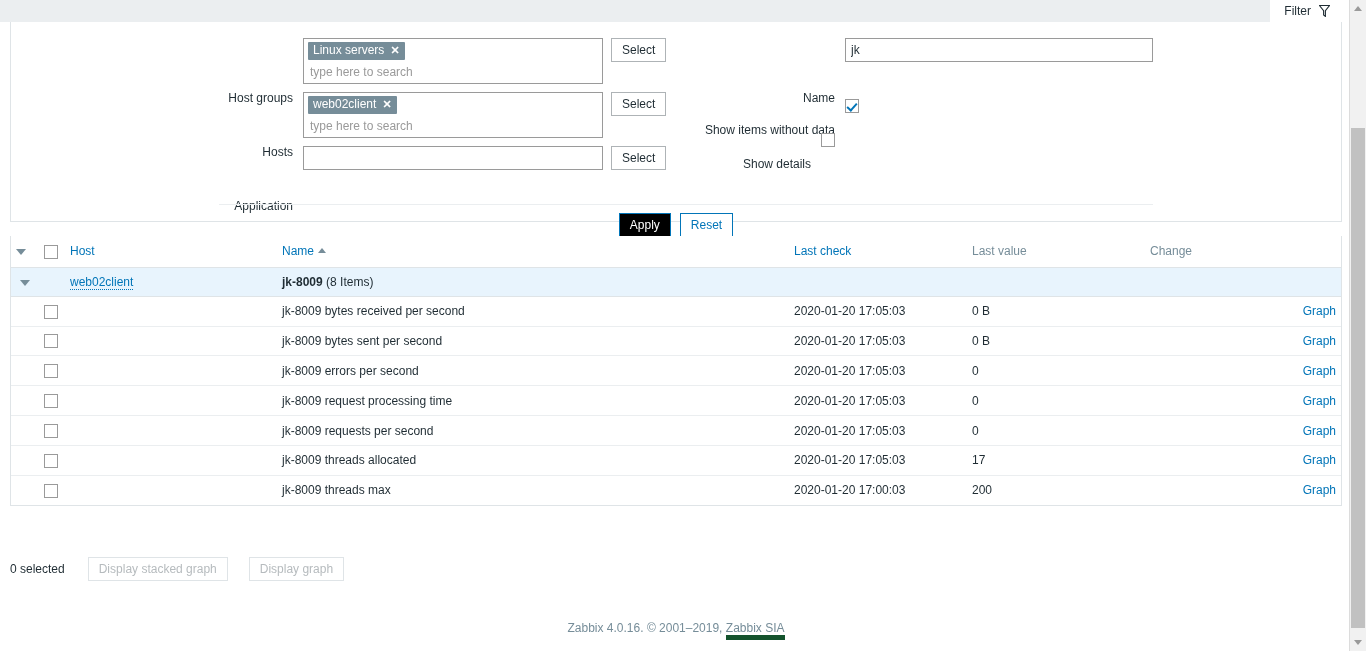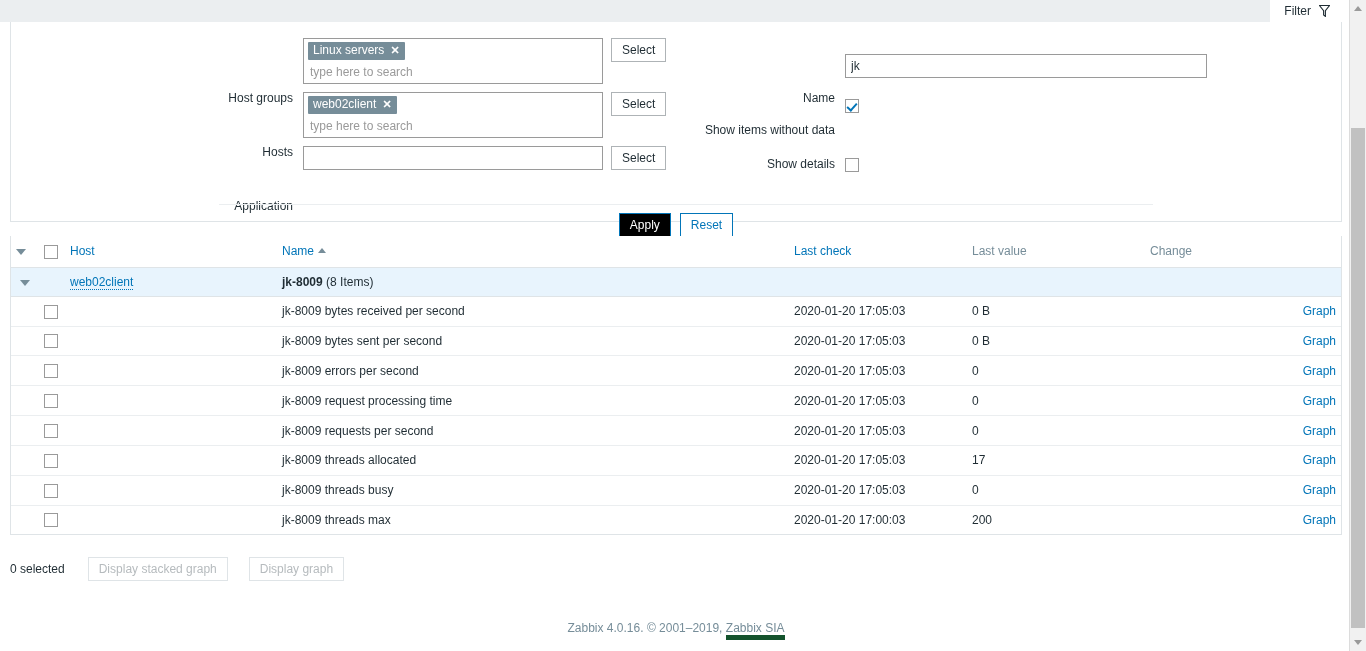--- a/index.html
+++ b/index.html
@@ -405,29 +405,29 @@
     </div>
 
     <div class="frow" style="left:0; top:124px;">
       <div class="flabel" style="width:282px; padding-right:10px;">Application</div>
       <input class="txtinput" style="width: 300px;" value="">
       <button class="btn btn-grey" style="margin-left:8px;">Select</button>
     </div>
 
     <div class="frow" style="left:674px; top:16px;">
       <div class="flabel" style="width:150px; padding-right:10px;">Name</div>
-      <input class="txtinput" style="width: 362px; margin-top: 16px;" value="jk">
+      <input class="txtinput" style="width: 308px;" value="jk">
     </div>
 
     <div class="frow" style="left:674px; top:52px; align-items:center;">
       <div class="flabel" style="width:150px; padding-right:10px; line-height:16px;">Show items without data</div>
       <span class="chkbox checked"></span>
     </div>
 
-    <div class="frow" style="left:674px; top:86px; align-items:flex-end;">
+    <div class="frow" style="left:650px; top:86px; align-items:center;">
       <div class="flabel" style="width:150px; padding-right:10px; line-height:16px;">Show details</div>
       <span class="chkbox"></span>
     </div>
 
     <div class="filter-sep"></div>
 
     <div class="filter-actions">
       <button class="btn btn-primary">Apply</button>
       <button class="btn">Reset</button>
     </div>
@@ -534,30 +534,20 @@
           <tr>
             <td></td>
             <td><span class="chkbox"></span></td>
             <td></td>
             <td>jk-8009 threads allocated</td>
             <td>2020-01-20 17:05:03</td>
             <td>17</td>
             <td></td>
             <td class="cell-right"><a class="graphlink">Graph</a></td>
           </tr>
-          <tr>
-            <td></td>
-            <td><span class="chkbox"></span></td>
-            <td></td>
-            <td>jk-8009 threads busy</td>
-            <td>2020-01-20 17:05:03</td>
-            <td>0</td>
-            <td></td>
-            <td class="cell-right"><a class="graphlink">Graph</a></td>
-          </tr>
           <tr class="last-row">
             <td></td>
             <td><span class="chkbox"></span></td>
             <td></td>
             <td>jk-8009 threads max</td>
             <td>2020-01-20 17:00:03</td>
             <td>200</td>
             <td></td>
             <td class="cell-right"><a class="graphlink">Graph</a></td>
           </tr>

